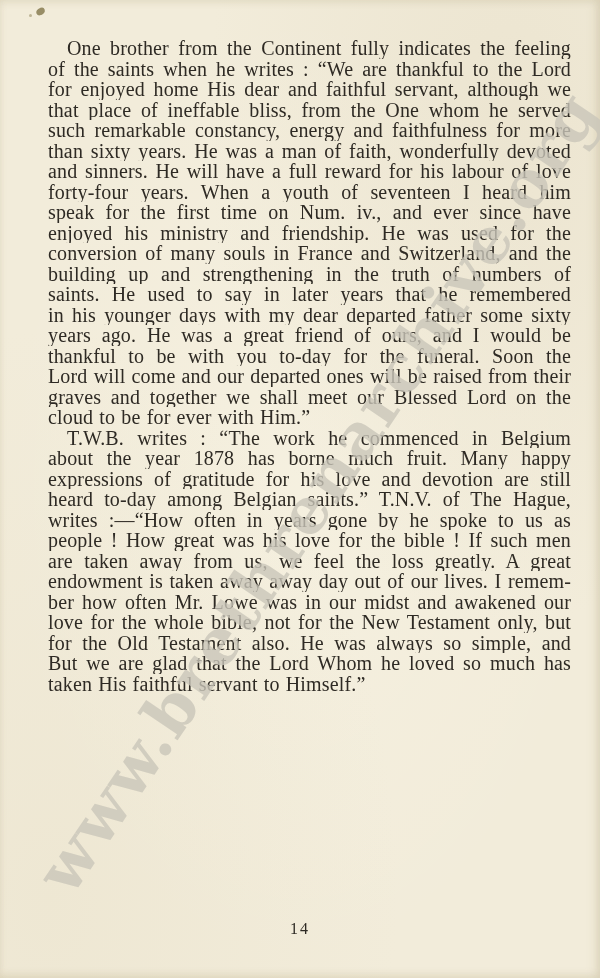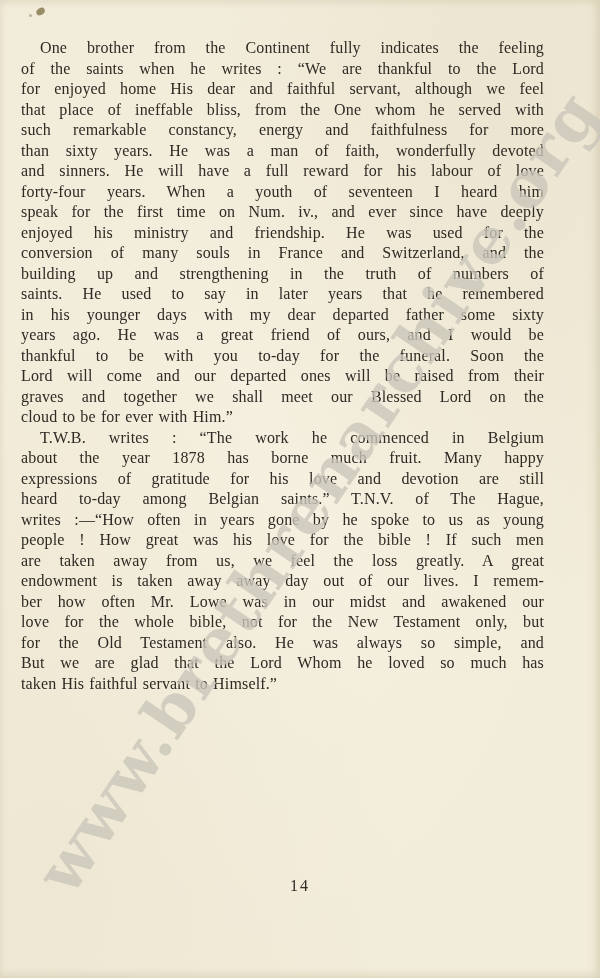--- a/index.html
+++ b/index.html
@@ -23,24 +23,24 @@
       linear-gradient(var(--paper), var(--paper));
     background-color:var(--paper);
     box-shadow:
       inset -5px 0 8px rgba(178,162,128,0.22),
       inset 0 -4px 7px rgba(178,162,128,0.14),
       inset 0 4px 6px rgba(178,162,128,0.08);
     overflow:hidden;
   }
   .page-text{
     position:absolute;
-    left:21px; top:38px;
+    left:48px; top:38px;
     width:523px;
     color:var(--ink);
-    font-size:16px;
+    font-size:20px;
     line-height:20.5px;
     letter-spacing:0.15px;
     word-spacing:1px;
   }
   .paragraph{margin:0;padding:0;}
   .line{
     text-align:justify;
     text-align-last:justify;
     white-space:normal;
     overflow:hidden;
@@ -57,21 +57,21 @@
     font-family:"DejaVu Serif","Liberation Serif",serif;
     font-weight:bold;
     font-size:64px;
     letter-spacing:2px;
     color:var(--watermark);
     pointer-events:none;
     z-index:5;
   }
   .page-number{
     position:absolute;
-    left:0; top:877px;
+    left:0; top:920px;
     width:100%;
     text-align:center;
     color:var(--ink);
     font-size:16px;
     letter-spacing:2px;
     font-variant-numeric:oldstyle-nums;
   }
   .ink-speck{
     position:absolute;
     left:36px; top:8px;

